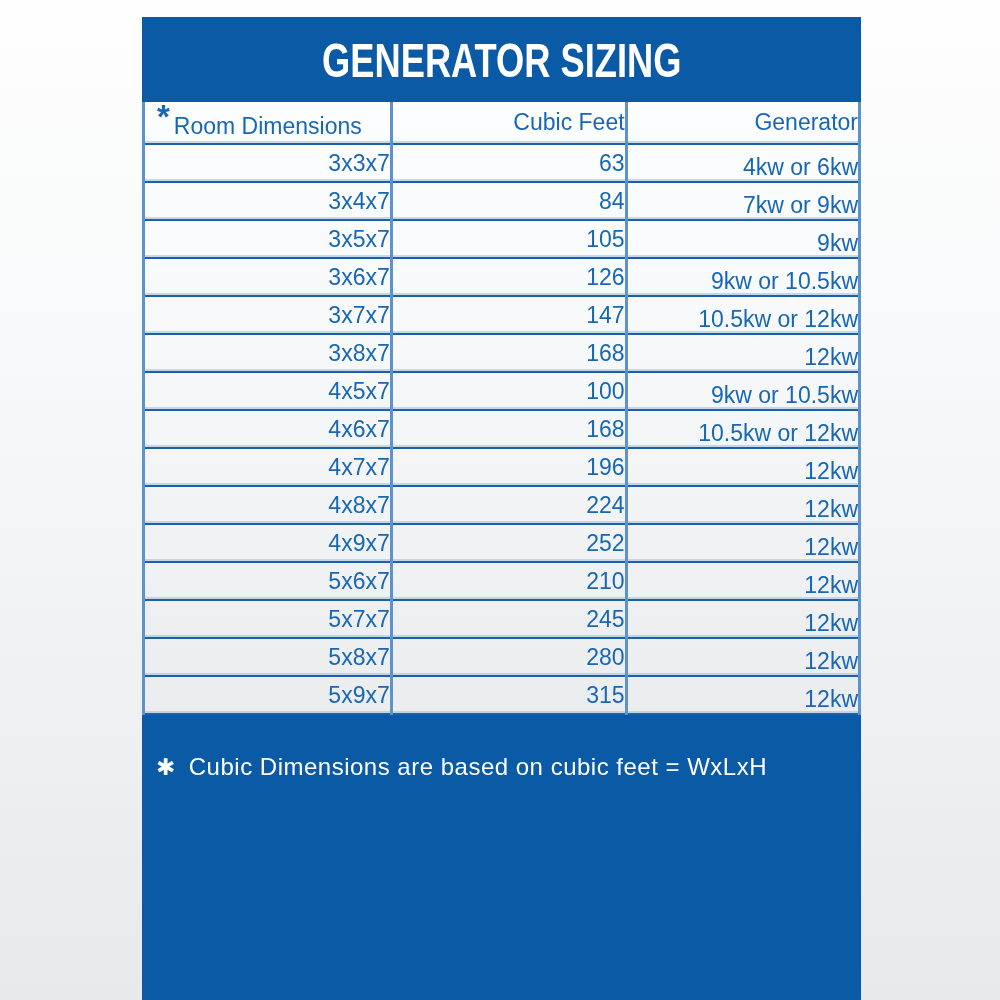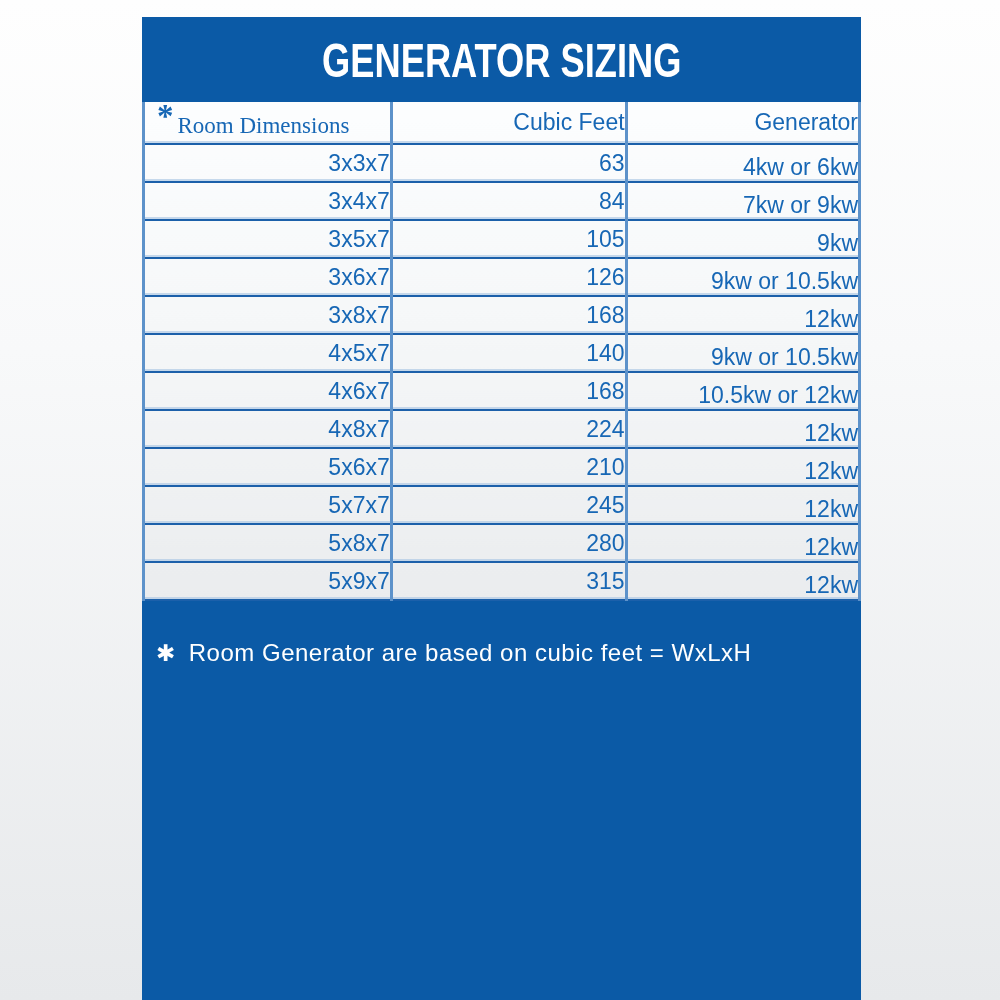--- a/index.html
+++ b/index.html
@@ -69,21 +69,20 @@
     vertical-align: middle;
     padding: 0;
   }
   table.sizing th:nth-child(n+2),
   table.sizing td:nth-child(n+2) {
     border-left: 3px solid var(--border-light);
   }
   table.sizing th.col-room {
     text-align: left;
     padding-left: 12px;
-    font-family: Liberation Serif, serif;
   }
   .hdr-asterisk {
     display: inline-block;
     font-size: 33px;
     font-weight: 700;
     position: relative;
     top: -6px;
     margin-right: 4px;
   }
   table.sizing td:nth-child(3) {
@@ -147,40 +146,55 @@
             <td>3x5x7</td>
             <td>105</td>
             <td>9kw</td>
           </tr>
           <tr>
             <td>3x6x7</td>
             <td>126</td>
             <td>9kw or 10.5kw</td>
           </tr>
           <tr>
+            <td>3x7x7</td>
+            <td>147</td>
+            <td>10.5kw or 12kw</td>
+          </tr>
+          <tr>
             <td>3x8x7</td>
             <td>168</td>
             <td>12kw</td>
           </tr>
           <tr>
             <td>4x5x7</td>
-            <td>140</td>
+            <td>100</td>
             <td>9kw or 10.5kw</td>
           </tr>
           <tr>
             <td>4x6x7</td>
             <td>168</td>
             <td>10.5kw or 12kw</td>
           </tr>
           <tr>
+            <td>4x7x7</td>
+            <td>196</td>
+            <td>12kw</td>
+          </tr>
+          <tr>
             <td>4x8x7</td>
             <td>224</td>
             <td>12kw</td>
           </tr>
           <tr>
+            <td>4x9x7</td>
+            <td>252</td>
+            <td>12kw</td>
+          </tr>
+          <tr>
             <td>5x6x7</td>
             <td>210</td>
             <td>12kw</td>
           </tr>
           <tr>
             <td>5x7x7</td>
             <td>245</td>
             <td>12kw</td>
           </tr>
           <tr>
@@ -191,18 +205,18 @@
           <tr>
             <td>5x9x7</td>
             <td>315</td>
             <td>12kw</td>
           </tr>
         </tbody>
     </table>
 
     <div class="footer-band">
       <p class="footnote">
-        <span class="fn-asterisk">✱</span><span>Room Generator are based on cubic feet = WxLxH</span>
+        <span class="fn-asterisk">✱</span><span>Cubic Dimensions are based on cubic feet = WxLxH</span>
       </p>
     </div>
 
   </div>
 </div>
 
 </body></html>

